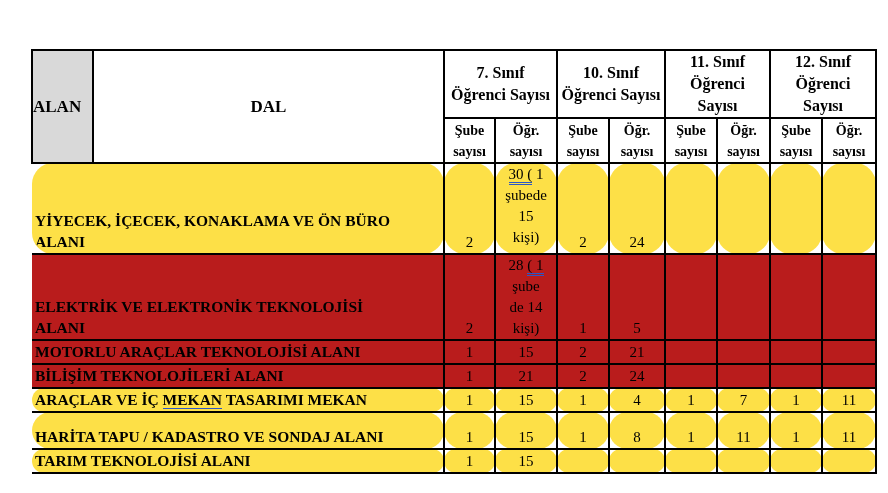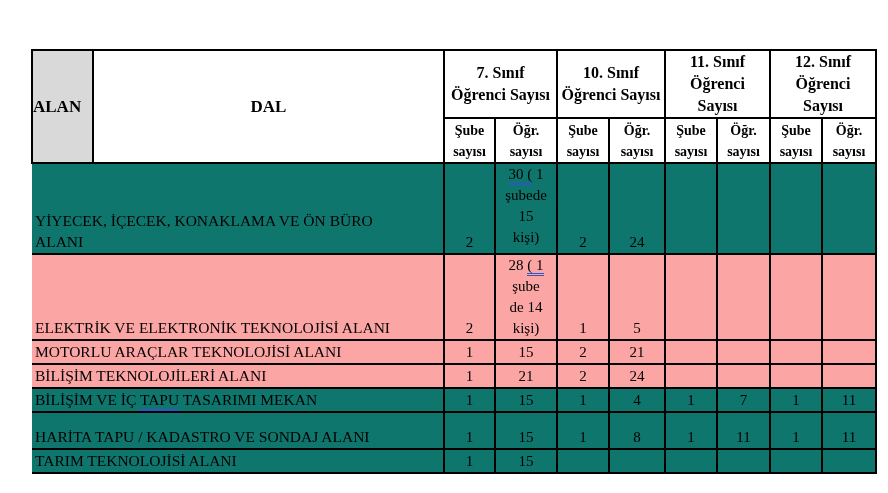--- a/index.html
+++ b/index.html
@@ -33,25 +33,25 @@
 
   
   tbody tr:nth-child(1) { height: 91px; }
   tbody tr:nth-child(2) { height: 86px; }
   tbody tr:nth-child(3) { height: 24px; margin-left: 16px; }
   tbody tr:nth-child(4) { height: 24px; border-radius: 7px; }
   tbody tr:nth-child(5) { height: 23px; }
   tbody tr:nth-child(6) { height: 37px; }
   tbody tr:nth-child(7) { height: 23px; }
 
-  tr.light td { background: #0f766e; }
-  tr.dark  td { background: #fca5a5; }
+  tr.light td { background: #fde047; border-radius: 21px; }
+  tr.dark  td { background: #b91c1c; }
 
   td.name-cell {
-    font-weight: normal;
+    font-weight: bold;
     font-size: 15.5px;
     line-height: 21px;
     text-align: left;
     vertical-align: bottom;
     border-left: none;
     padding: 0 44px 1px 3px;
   }
   td.num-cell {
     font-size: 15px;
     text-align: center;
@@ -143,21 +143,21 @@
           <td class="num-cell">1</td>
           <td class="num-cell">21</td>
           <td class="num-cell">2</td>
           <td class="num-cell">24</td>
           <td class="num-cell"></td>
           <td class="num-cell"></td>
           <td class="num-cell"></td>
           <td class="num-cell"></td>
         </tr>
         <tr class="light">
-          <td class="name-cell" colspan="2"><span>BİLİŞİM VE İÇ </span><span class="gc">TAPU</span><span> TASARIMI MEKAN</span></td>
+          <td class="name-cell" colspan="2"><span>ARAÇLAR VE İÇ </span><span class="gc">MEKAN</span><span> TASARIMI MEKAN</span></td>
           <td class="num-cell">1</td>
           <td class="num-cell">15</td>
           <td class="num-cell">1</td>
           <td class="num-cell">4</td>
           <td class="num-cell">1</td>
           <td class="num-cell">7</td>
           <td class="num-cell">1</td>
           <td class="num-cell">11</td>
         </tr>
         <tr class="light">

